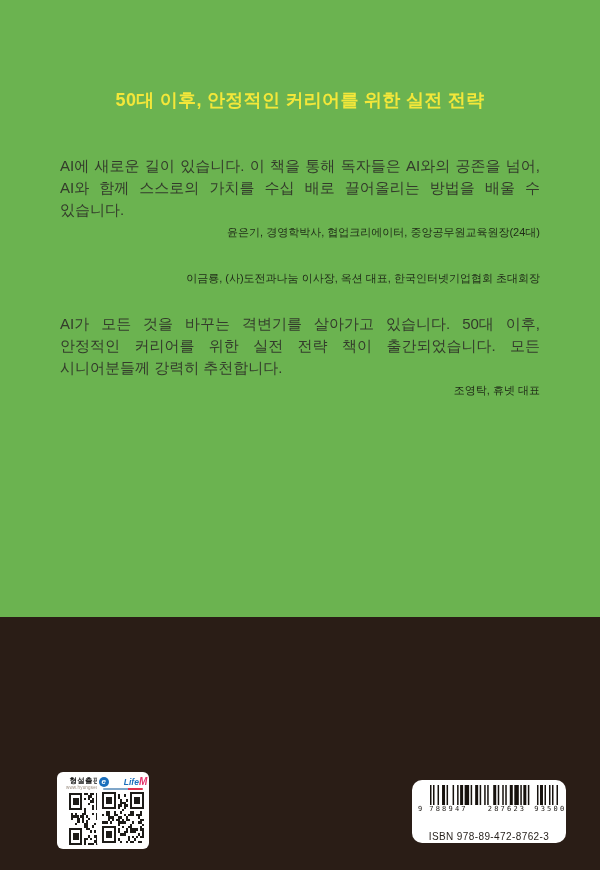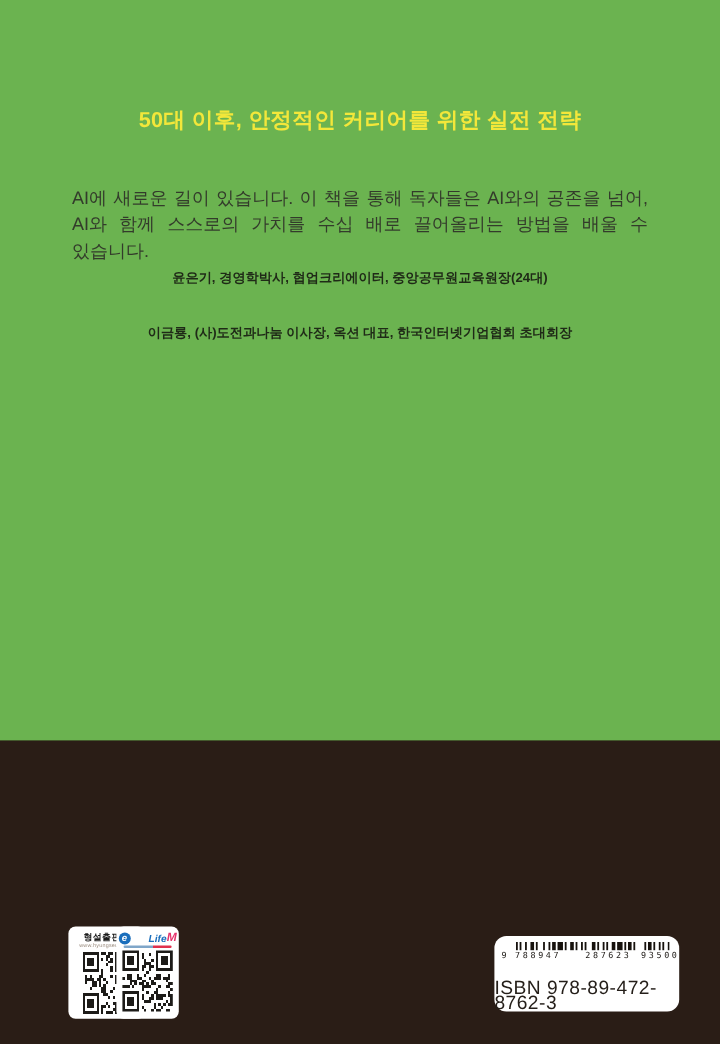--- a/index.html
+++ b/index.html
@@ -16,22 +16,22 @@
     font-size:18px; line-height:22px; font-weight:bold;
     color:#f3e73a; letter-spacing:0.3px;
   }
   .quotes { margin:44px 60px 0 60px; }
   .quote { margin-bottom:24px; }
   .quote-text {
     font-size:15px; line-height:22px; color:#333b2b;
     text-align:justify; word-break:keep-all;
   }
   .quote-attr {
-    font-size:11px; line-height:22px; font-weight:bold;
-    color:#1f2a17; text-align:center;
+    font-size:11px; line-height:22px; font-weight:normal;
+    color:#1f2a17; text-align:right;
   }
   
   .brown-section { position:absolute; left:0; top:617px; width:600px; height:253px; background:#2a1d16; }
   .badge {
     position:absolute; background:#ffffff; border-radius:6px;
     display:flex; flex-direction:column; align-items:center;
     padding-top:4px;
   }
   .badge-publisher { left:33px; top:155px; width:64px; height:77px;margin-left:24px; }
   .badge-elifem   { left:97px; top:155px; width:52px; height:77px; }
@@ -63,38 +63,42 @@
   .barcode-digits {
     width:146px; display:flex; align-items:center;
     font-family:"DejaVu Sans Mono","Liberation Mono",monospace;
     font-size:7px; line-height:9px; color:#1c1814; margin-top:0px;
   }
   .bd-first { margin-left:2px; }
   .bd-g1 { margin-left:7px; letter-spacing:2.2px; }
   .bd-g2 { margin-left:20px; letter-spacing:2.2px; }
   .bd-addon { margin-left:8px; letter-spacing:2.2px; }
   .barcode-isbn {
-    font-size:16px; line-height:13px; color:#241e19; letter-spacing:0.4px; margin-top:16px;
+    font-size:10px; line-height:13px; color:#241e19; letter-spacing:0.4px; margin-top:16px;
   }
 </style>
 </head>
 <body>
 
 <div class="cover">
 
   <section class="green-section">
     <h1 class="headline">50대 이후, 안정적인 커리어를 위한 실전 전략</h1>
 
     <div class="quotes">
       <div class="quote">
         <p class="quote-text">AI에 새로운 길이 있습니다. 이 책을 통해 독자들은 AI와의 공존을 넘어, AI와 함께 스스로의 가치를 수십 배로 끌어올리는 방법을 배울 수 있습니다.</p>
         <p class="quote-attr">윤은기, 경영학박사, 협업크리에이터, 중앙공무원교육원장(24대)</p>
       </div>
       <div class="quote">
         <p class="quote-attr">이금룡, (사)도전과나눔 이사장, 옥션 대표, 한국인터넷기업협회 초대회장</p>
+      </div>
+      <div class="quote">
+        <p class="quote-text">AI가 모든 것을 바꾸는 격변기를 살아가고 있습니다. 50대 이후, 안정적인 커리어를 위한 실전 전략 책이 출간되었습니다. 모든 시니어분들께 강력히 추천합니다.</p>
+        <p class="quote-attr">조영탁, 휴넷 대표</p>
       </div>
     </div>
   </section>
 
   <section class="brown-section">
 
     <div class="badge badge-publisher">
       <div class="badge-label">형설출판사</div>
       <div class="badge-url">www.hyungseul.co.kr</div>
       <div class="qr">

